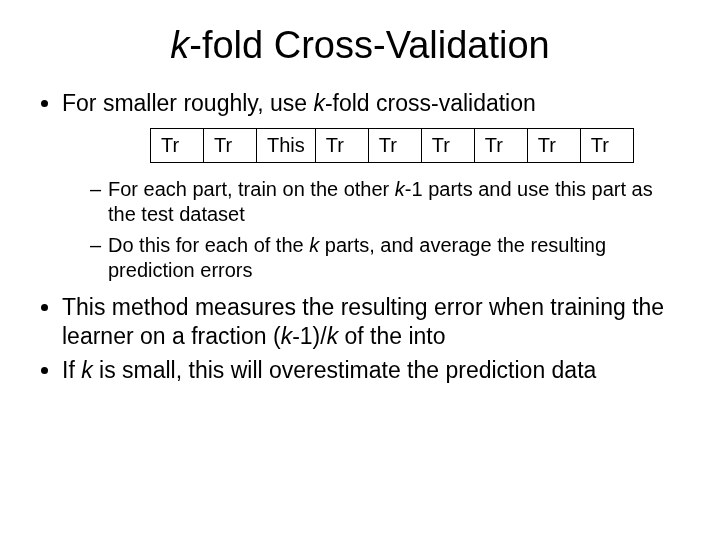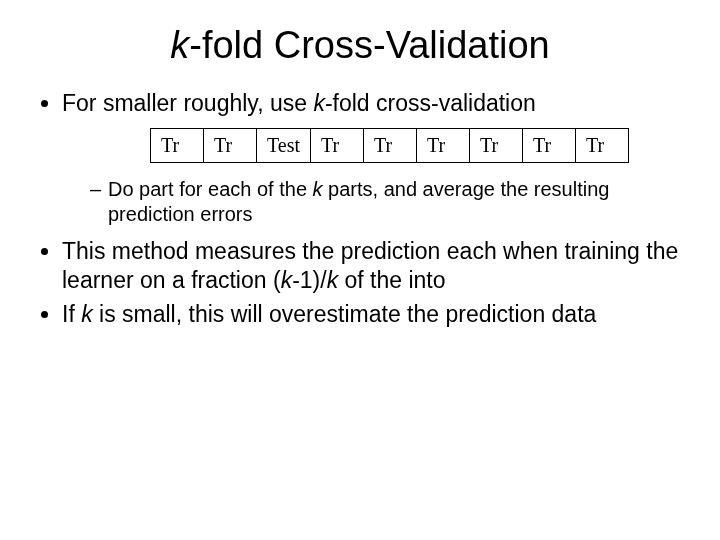--- a/index.html
+++ b/index.html
@@ -49,21 +49,20 @@
     left: 0;
     top: 0;
   }
   .ital { font-style: italic; }
   .fold-table-wrap {
     margin: 10px 0 14px 88px;
   }
   table.folds {
     border-collapse: collapse;
     font-size: 20px;
-    font-family: Liberation Serif, serif;
   }
   table.folds td {
     border: 1px solid #000;
     padding: 4px 10px;
     text-align: left;
     min-width: 32px;
   }
 </style>
 </head>
 <body>
@@ -79,41 +78,44 @@
     <li>
       <span>For smaller roughly, use </span><span class="ital">k</span><span>-fold cross-validation</span>
 
 
       <div class="fold-table-wrap">
         <table class="folds">
           <tbody>
               <tr>
             <td>Tr</td>
             <td>Tr</td>
-            <td>Test</td>
+            <td>This</td>
             <td>Tr</td>
             <td>Tr</td>
             <td>Tr</td>
             <td>Tr</td>
             <td>Tr</td>
             <td>Tr</td>
           </tr>
         </tbody>
           </table>
       </div>
 
       <ul class="sub">
         <li>
-          <span>Do part for each of the </span><span class="ital">k</span><span> parts, and average the resulting prediction errors</span>
+          <span>For each part, train on the other </span><span class="ital">k</span><span>-1 parts and use this part as the test dataset</span>
+        </li>
+        <li>
+          <span>Do this for each of the </span><span class="ital">k</span><span> parts, and average the resulting prediction errors</span>
         </li>
       </ul>
     </li>
 
     <li>
-      <span>This method measures the prediction each when training the learner on a fraction (</span><span class="ital">k</span><span>-1)/</span><span class="ital">k</span><span> of the into</span>
+      <span>This method measures the resulting error when training the learner on a fraction (</span><span class="ital">k</span><span>-1)/</span><span class="ital">k</span><span> of the into</span>
     </li>
 
     <li>
       <span>If </span><span class="ital">k</span><span> is small, this will overestimate the prediction data</span>
 
     </li>
 
   </ul>
 </div>
 

